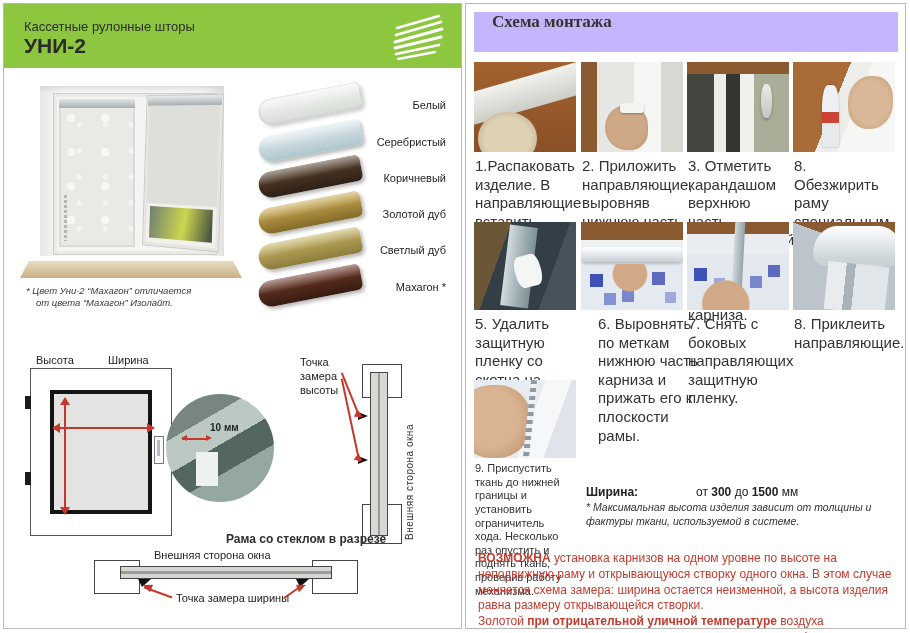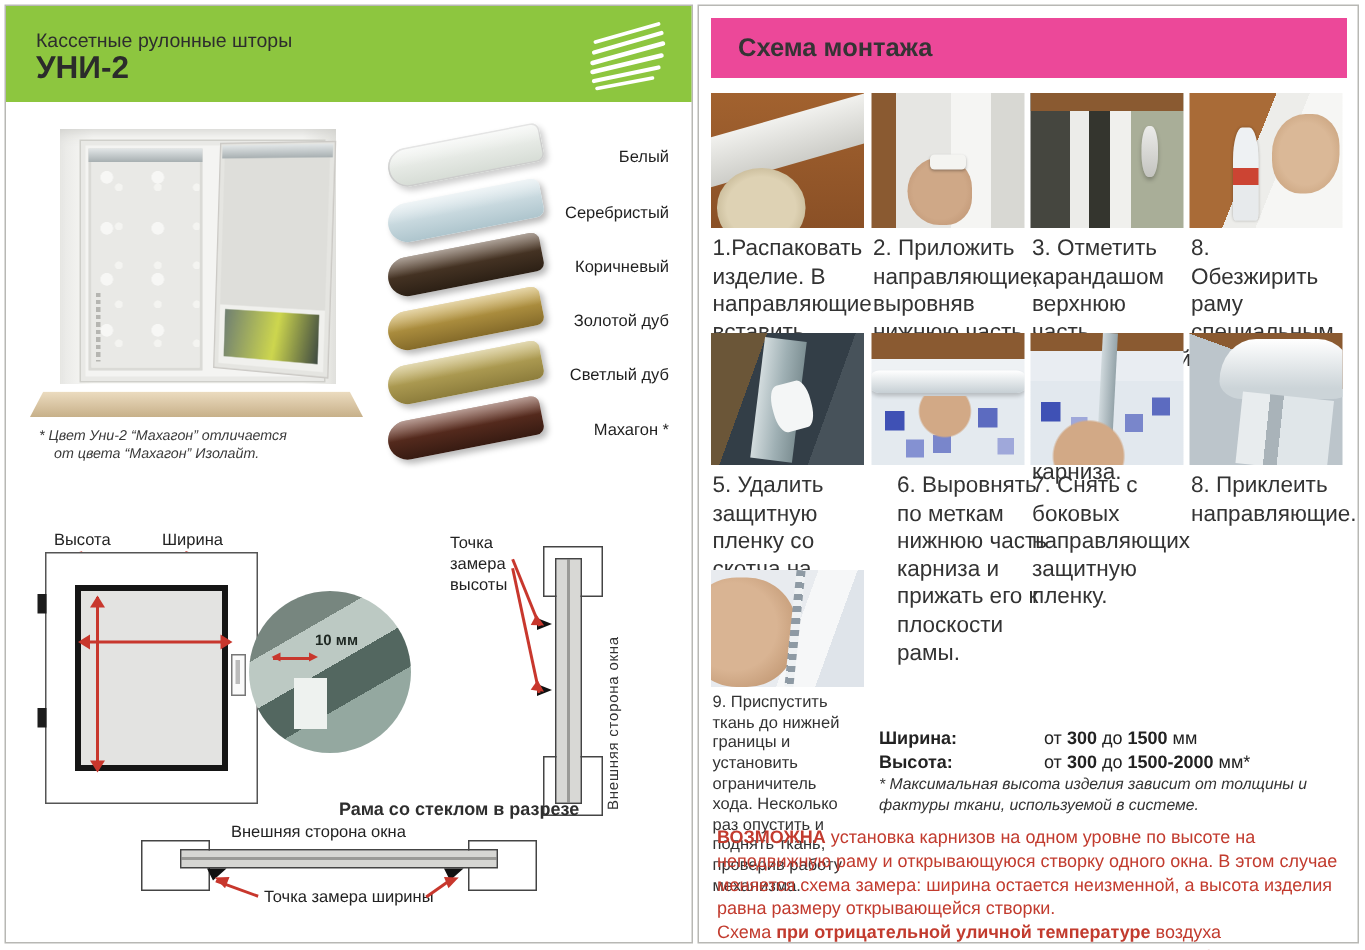--- a/index.html
+++ b/index.html
@@ -49,21 +49,21 @@
   .sw-1{background:linear-gradient(#dfeaee,#aec5cd);}
   .sw-2{background:linear-gradient(#5a4330,#2c2015);}
   .sw-3{background:linear-gradient(#cbaa4f,#856b2a);}
   .sw-4{background:linear-gradient(#c5b263,#8d7d3c);}
   .sw-5{background:linear-gradient(#6e3727,#371b12);}
   .swatch-label{position:absolute;right:0;top:50%;transform:translateY(-50%);font-size:11px;color:#1f1f1f;}
 
   .footnote{position:absolute;left:22px;top:281px;font-size:9.5px;font-style:italic;color:#3a3a3a;line-height:1.3;}
 
   
-  .sec-bar{position:absolute;background:#ec4899;display:flex;align-items:center;}
+  .sec-bar{position:absolute;background:#c4b5fd;display:flex;font-family:Liberation Serif, serif;}
   .sec-bar span{font-size:17px;font-weight:bold;color:#343434;padding-left:18px;}
   #bar-zamer{left:2px;top:310px;width:440px;height:31px;}
   #bar-montazh{left:8px;top:8px;width:424px;height:40px;}
 
   
   .dlabel{position:absolute;font-size:11px;color:#222;}
   .rline{position:absolute;height:1.5px;background:#c8372d;transform-origin:0 50%;}
   .vline{position:absolute;width:1.5px;background:#c8372d;}
   .tri{position:absolute;width:0;height:0;}
   .frame-out{position:absolute;left:26px;top:364px;width:142px;height:168px;border:1.5px solid #555;background:#fff;box-sizing:border-box;}
@@ -301,28 +301,21 @@
     <div class="caption cap9" style="left:9px;top:458px;">9. Приспустить ткань до нижней границы и установить ограничитель хода. Несколько раз опустить и поднять ткань, проверив работу механизма.</div>
 
     <div class="specs">
       <div class="spec-line">
         <span class="spec-label">Ширина:</span><span><span>от</span>
         <b>300</b>
         <span>до</span>
         <b>1500</b>
         <span>мм</span></span>
       </div>
-      <div class="spec-line">
-        <span class="spec-label">Высота:</span><span><span>от</span>
-        <b>300</b>
-        <span>до</span>
-        <b>1500-2000</b>
-        <span>мм*</span></span>
-      </div>
       <div class="spec-note">* Максимальная высота изделия зависит от толщины и фактуры ткани, используемой в системе.</div>
     </div>
 
     <div class="warning">
       <p><b>ВОЗМОЖНА</b><span> установка карнизов на одном уровне по высоте на неподвижную раму и открывающуюся створку одного окна. В этом случае меняется схема замера: ширина остается неизменной, а высота изделия равна размеру открывающейся створки.</span></p>
-      <p><span>Схема </span><b>при отрицательной уличной температуре</b><span> воздуха рекомендуется производить только с помощью саморезов!</span></p>
+      <p><span>Золотой </span><b>при отрицательной уличной температуре</b><span> воздуха рекомендуется производить только с помощью саморезов!</span></p>
     </div>
   </div>
 </div>
 
 </body></html>

